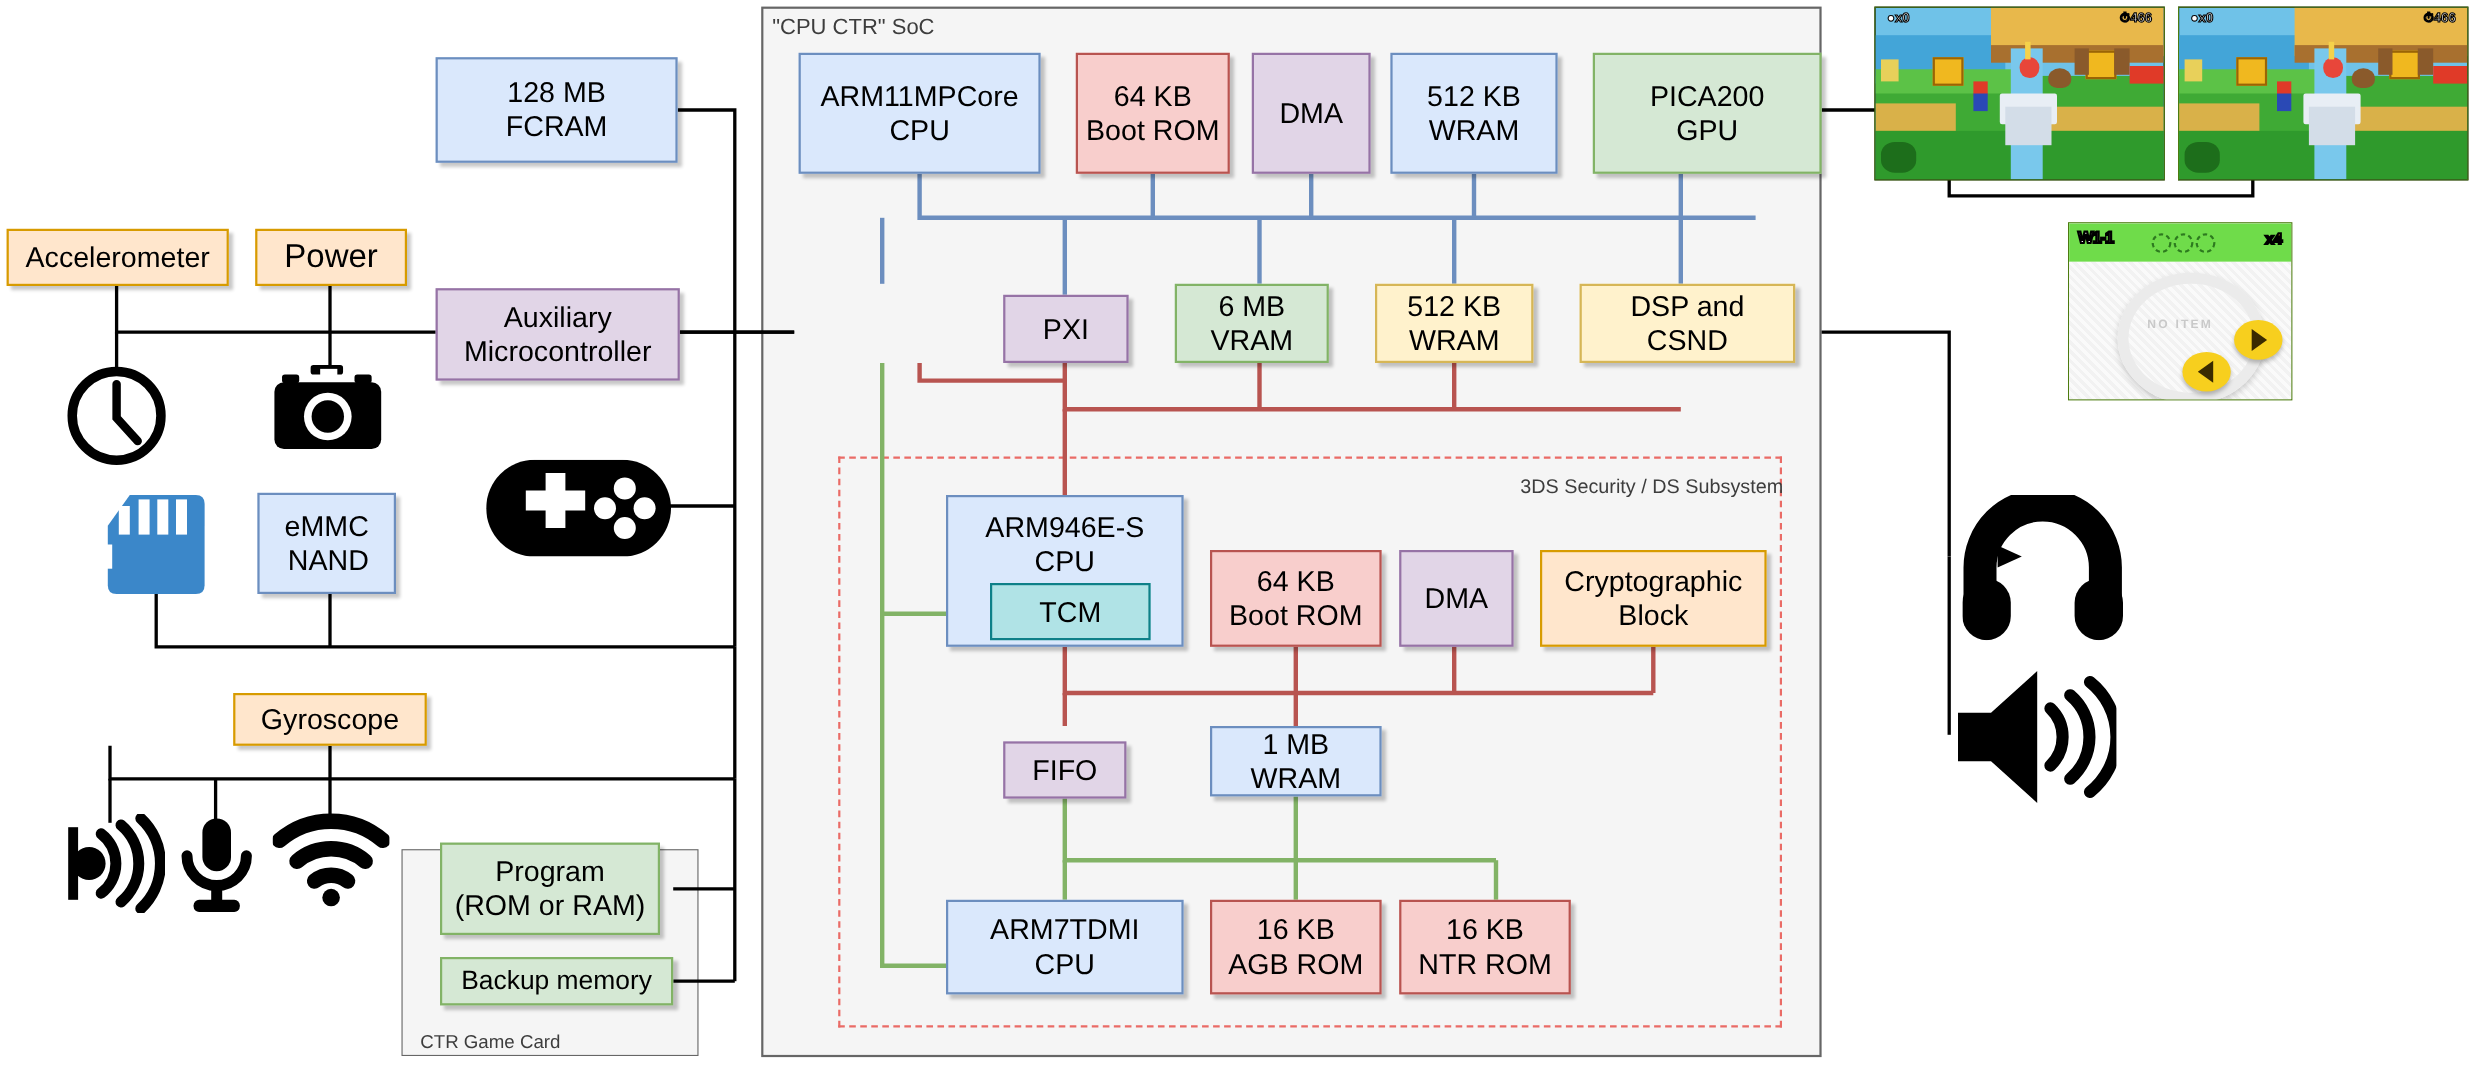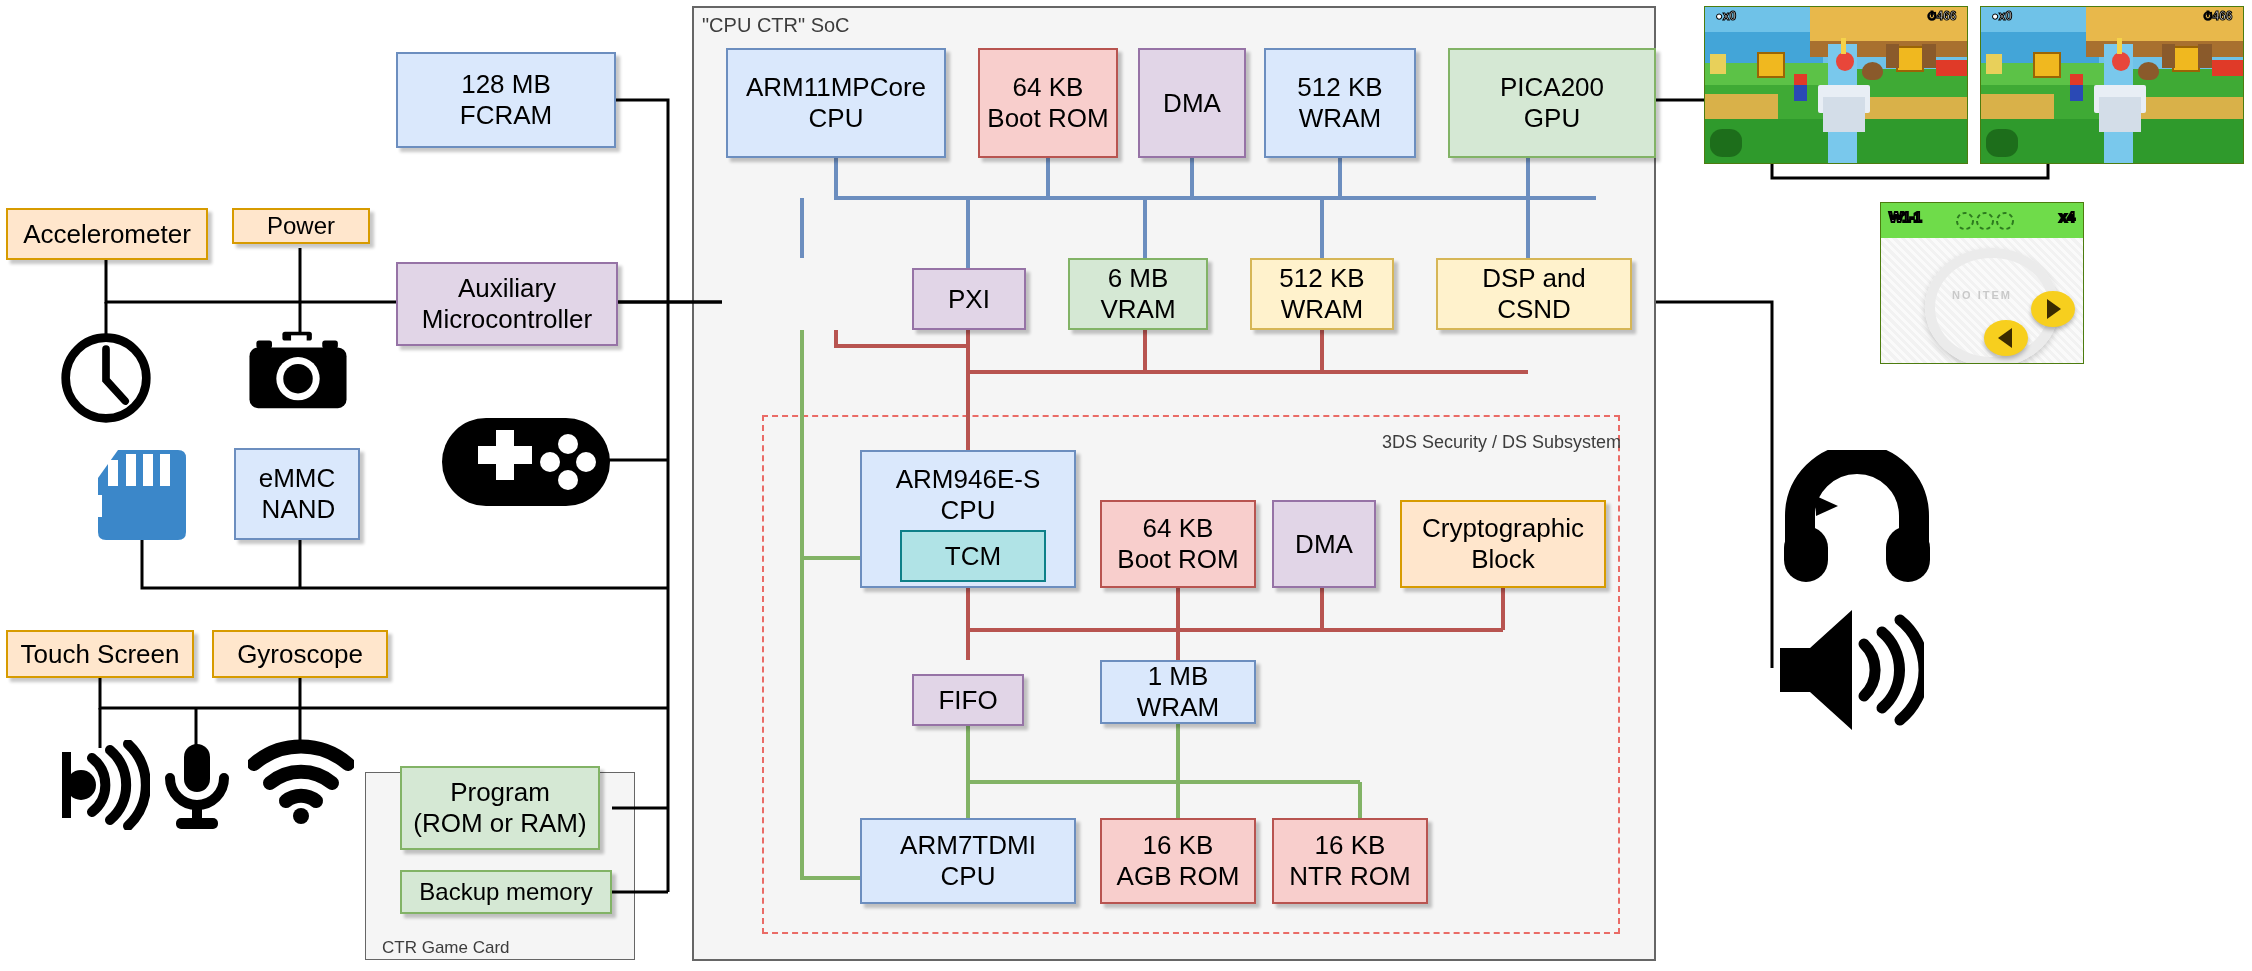--- a/index.html
+++ b/index.html
@@ -131,21 +131,21 @@
   <div class="box" style="left:1138px;top:48px;width:108px;height:110px;background:#e1d5e7;border-color:#9673a6;font-size:26px;">DMA</div>
 
   <div class="box" style="left:1264px;top:48px;width:152px;height:110px;background:#dae8fc;border-color:#6c8ebf;font-size:26px;">512 KB
 WRAM</div>
 
   <div class="box" style="left:1448px;top:48px;width:208px;height:110px;background:#d5e8d4;border-color:#82b366;font-size:26px;">PICA200
 GPU</div>
 
   <div class="box" style="left:6px;top:208px;width:202px;height:52px;background:#ffe6cc;border-color:#d79b00;font-size:26px;">Accelerometer</div>
 
-  <div class="box" style="left:232px;top:208px;width:138px;height:36px;background:#ffe6cc;border-color:#d79b00;font-size:24px;">Power</div>
+  <div class="box" style="left:232px;top:208px;width:138px;height:52px;background:#ffe6cc;border-color:#d79b00;font-size:30px;">Power</div>
 
   <div class="box" style="left:396px;top:262px;width:222px;height:84px;background:#e1d5e7;border-color:#9673a6;font-size:26px;">Auxiliary
 Microcontroller</div>
 
 
   <div class="box" style="left:912px;top:268px;width:114px;height:62px;background:#e1d5e7;border-color:#9673a6;font-size:26px;">PXI</div>
 
   <div class="box" style="left:1068px;top:258px;width:140px;height:72px;background:#d5e8d4;border-color:#82b366;font-size:26px;">6 MB
 VRAM</div>
 
@@ -165,21 +165,20 @@
   <div class="box" style="left:900px;top:530px;width:146px;height:52px;background:#b0e3e6;border-color:#0e8088;font-size:26px;box-shadow:none;">TCM</div>
 
   <div class="box" style="left:1100px;top:500px;width:156px;height:88px;background:#f8cecc;border-color:#b85450;font-size:26px;">64 KB
 Boot ROM</div>
 
   <div class="box" style="left:1272px;top:500px;width:104px;height:88px;background:#e1d5e7;border-color:#9673a6;font-size:26px;">DMA</div>
 
   <div class="box" style="left:1400px;top:500px;width:206px;height:88px;background:#ffe6cc;border-color:#d79b00;font-size:26px;">Cryptographic
 Block</div>
 
-  <div class="box" style="left:6px;top:630px;width:188px;height:48px;background:#ffe6cc;border-color:#d79b00;font-size:26px;">Touch Screen</div>
 
   <div class="box" style="left:212px;top:630px;width:176px;height:48px;background:#ffe6cc;border-color:#d79b00;font-size:26px;">Gyroscope</div>
 
   <div class="box" style="left:912px;top:674px;width:112px;height:52px;background:#e1d5e7;border-color:#9673a6;font-size:26px;">FIFO</div>
 
   <div class="box" style="left:1100px;top:660px;width:156px;height:64px;background:#dae8fc;border-color:#6c8ebf;font-size:26px;">1 MB
 WRAM</div>
 
   <div class="box" style="left:400px;top:766px;width:200px;height:84px;background:#d5e8d4;border-color:#82b366;font-size:26px;">Program
 (ROM or RAM)</div>

